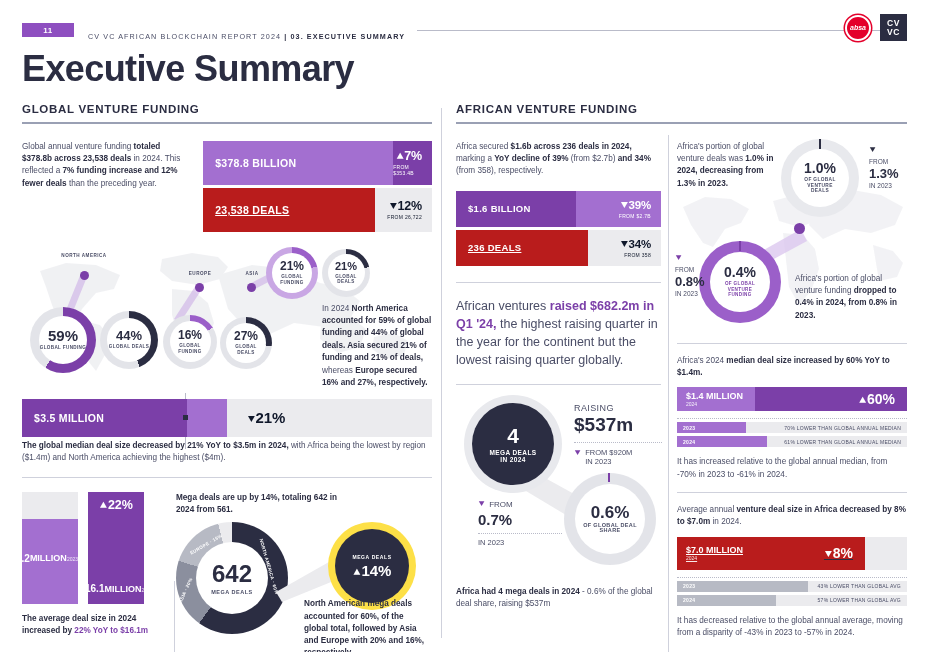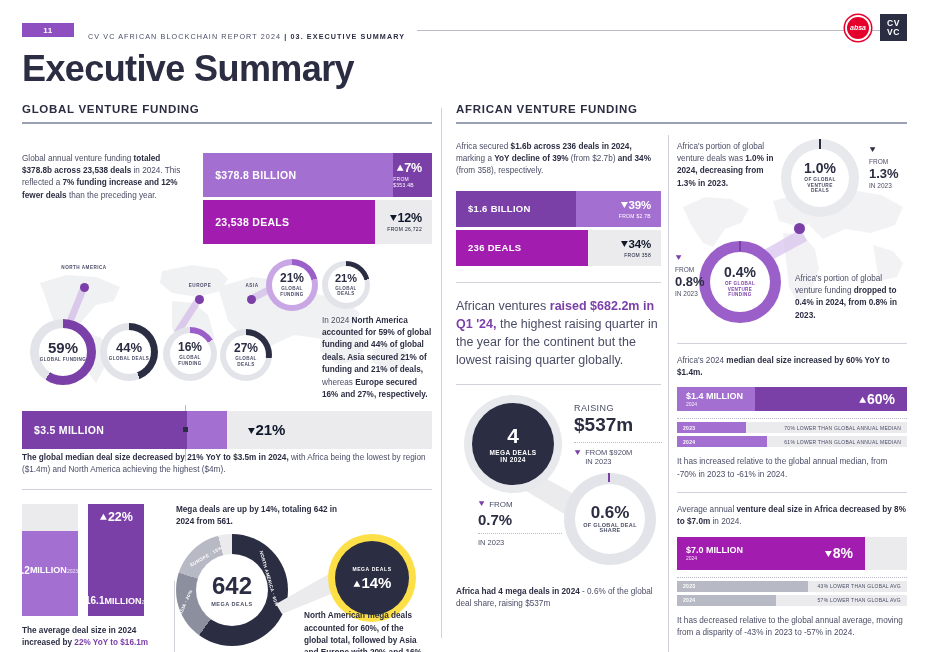--- a/index.html
+++ b/index.html
@@ -50,21 +50,21 @@
   .p { font-size: 8.2px; line-height: 12.4px; color: #4a4d66; }
   .p b { color: #2b2d42; }
   .cap { font-size: 8.2px; line-height: 12.2px; color: #4a4d66; }
   .cap b { color: #2b2d42; }
 
   
   .barrow { position: relative; display: flex; height: 44px; margin-bottom: 3px; }
   .bar-main { display: flex; align-items: center; color: #fff; font-size: 10.5px; font-weight: bold; padding-left: 12px; letter-spacing: .3px; }
   .bar-purple { background: #7b3fa8; }
   .bar-lpurple { background: #a36fd0; }
-  .bar-navy { background: #a21caf; }
+  .bar-navy { background: #b91c1c; text-decoration: underline; }
   .bar-grey { background: #ebebee; }
   .bar-delta { display: flex; flex-direction: column; align-items: flex-end; justify-content: center; padding-right: 10px; }
   .delta-big { font-size: 12.5px; font-weight: bold; letter-spacing: -.2px; }
   .delta-sub { font-size: 5px; letter-spacing: .3px; margin-top: 1px; }
   .w { color: #fff; }
   .d { color: #0f172a; text-align: right; }
 
   
   .mapwrap { position: relative; }
   .mapbg { position: absolute; inset: 0; opacity: .5; }
@@ -111,21 +111,21 @@
 
   <h1 class="title">Executive Summary</h1>
 
   <div class="divider"></div>
 
   <div class="colL">
 
     <div class="sec-h">GLOBAL VENTURE FUNDING</div>
     <div class="sec-rule"></div>
 
-    <div style="display:flex; gap:16px; margin-top:29px;">
+    <div style="display:flex; gap:16px; margin-top:17px;">
       <div style="width:166px;">
         <div class="p">
           Global annual venture funding <b>totaled $378.8b across 23,538 deals</b> in 2024. This reflected a <b>7% funding increase and 12% fewer deals</b> than the preceding year.
         </div>
       </div>
       <div style="width:230px;">
         <div class="barrow">
           <div class="bar-main bar-lpurple" style="flex:0 0 190px;">$378.8 BILLION</div>
           <div class="bar-delta bar-purple" style="flex:1;">
             <div class="delta-big w">

